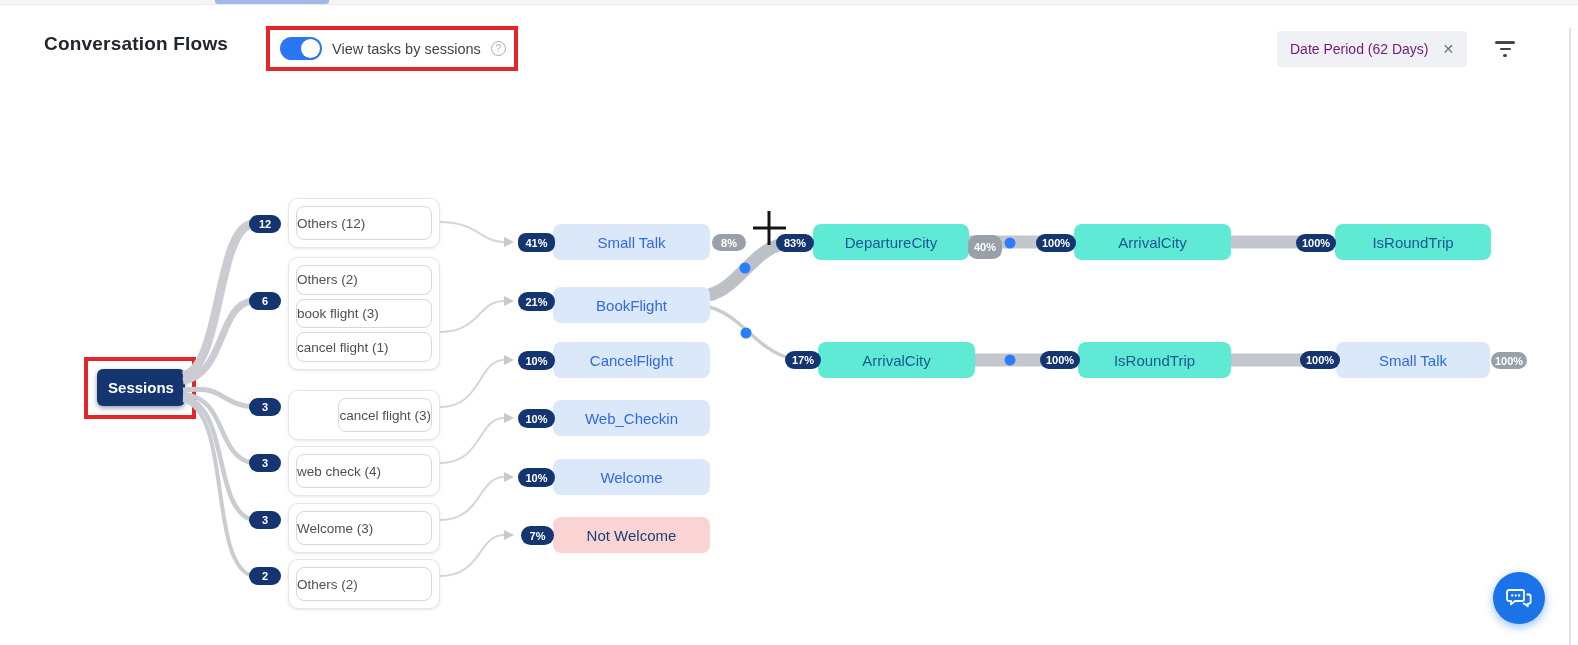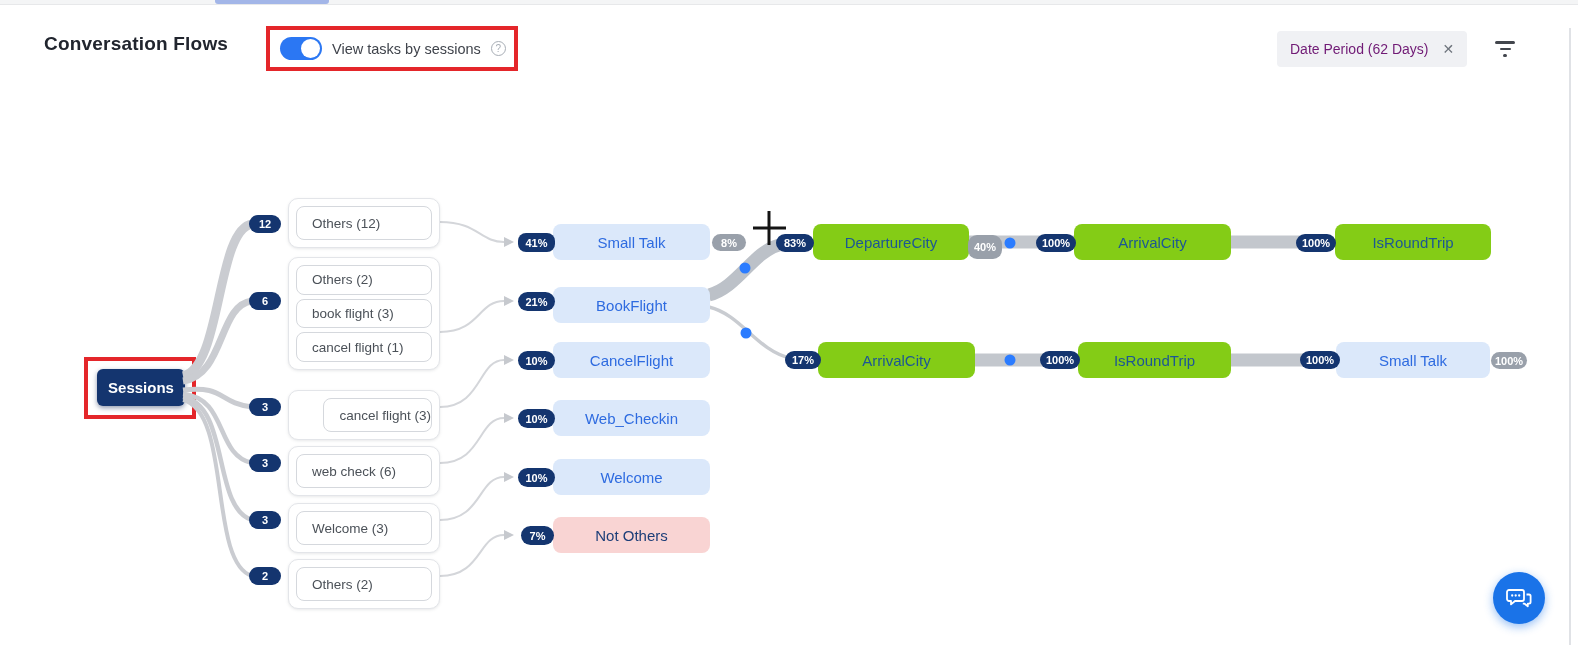--- a/index.html
+++ b/index.html
@@ -30,30 +30,30 @@
   .filter-btn i { display:block; height:2.4px; background:#42464d; border-radius:2px; }
   .filter-btn i.l1{ width:20px; } .filter-btn i.l2{ width:11px; } .filter-btn i.l3{ width:4px; }
 
   
   .sessions-red { left:84px; top:357px; width:112px; height:62px; }
   .sessions-node { left:97px; top:369px; width:88px; height:37px; background:#14356f; border-radius:6px; color:#fff; font-size:15px; font-weight:bold; display:flex; align-items:center; justify-content:center; box-shadow:0 2px 5px rgba(10,30,80,.45); cursor:pointer; }
 
   .count-badge { width:32px; height:18px; background:#14356f; border-radius:9px; color:#fff; font-size:11px; font-weight:bold; display:flex; align-items:center; justify-content:center; z-index:3; }
 
   .ugroup { background:#fff; border:1.5px solid #e3e5e9; border-radius:10px; box-shadow:0 1px 3px rgba(120,125,135,.18); padding:7px; display:flex; flex-direction:column; gap:4px; z-index:2; }
-  .ubox { background:#fff; border:1.5px solid #d5d8dd; border-radius:8px; height:32px; display:flex; align-items:center; padding-left:15px; font-size:13.5px; color:#4b5158; cursor:pointer; }
+  .ubox { background:#fff; border:1.5px solid #d5d8dd; border-radius:8px; height:32px; display:flex; align-items:center; font-size:13.5px; color:#4b5158; cursor:pointer; }
   .ugroup.single { height:50px; } .ugroup.single .ubox { flex:1; }
 
   .pct-navy { background:#14356f; color:#fff; font-size:11px; font-weight:bold; border-radius:10px; display:flex; align-items:center; justify-content:center; z-index:4; }
   .pct-gray { background:#99a0aa; color:#fff; font-size:11px; font-weight:bold; border-radius:9px; display:flex; align-items:center; justify-content:center; z-index:4; }
 
   .tnode { height:36px; border-radius:8px; display:flex; align-items:center; justify-content:center; font-size:15px; z-index:3; cursor:pointer; }
   .tnode.task { background:#dbe8fa; color:#2e6be0; }
   .tnode.failed { background:#f9d4d3; color:#1c3e78; }
-  .tnode.entity { background:#84cc16; color:#1c5794; }
+  .tnode.entity { background:#5eead4; color:#1c5794; }
 
   .scrollbar-line { left:1569px; top:28px; width:2px; height:617px; background:#e0e2e6; }
 
   .chat-fab { left:1493px; top:572px; width:52px; height:52px; border-radius:50%; background:#1a73e8; display:flex; align-items:center; justify-content:center; box-shadow:0 3px 10px rgba(26,115,232,.45); cursor:pointer; z-index:6; }
 
   svg.edges { position:absolute; left:0; top:0; z-index:1; }
   svg.overlay { position:absolute; left:0; top:0; z-index:5; pointer-events:none; }
 </style>
 </head>
 <body>
@@ -145,21 +145,21 @@
   </div>
   <div class="abs ugroup" style="left:288px;top:257px;width:152px;height:113px;">
     <div class="ubox">Others (2)</div>
     <div class="ubox">book flight (3)</div>
     <div class="ubox">cancel flight (1)</div>
   </div>
   <div class="abs ugroup single" style="left:288px;top:390px;width:152px;align-items:flex-end;">
     <div class="ubox">cancel flight (3)</div>
   </div>
   <div class="abs ugroup single" style="left:288px;top:446px;width:152px;">
-    <div class="ubox">web check (6)</div>
+    <div class="ubox">web check (4)</div>
   </div>
   <div class="abs ugroup single" style="left:288px;top:503px;width:152px;">
     <div class="ubox">Welcome (3)</div>
   </div>
   <div class="abs ugroup single" style="left:288px;top:559px;width:152px;">
     <div class="ubox">Others (2)</div>
   </div>
 
   <div class="abs pct-navy" style="left:518px;top:233px;width:37px;height:19px;border-radius:8px;">41%</div>
   <div class="abs tnode task" style="left:553px;top:224px;width:157px;">Small Talk</div>
@@ -171,21 +171,21 @@
   <div class="abs pct-navy" style="left:518px;top:351px;width:37px;height:19px;">10%</div>
   <div class="abs tnode task" style="left:553px;top:342px;width:157px;">CancelFlight</div>
 
   <div class="abs pct-navy" style="left:518px;top:409px;width:37px;height:19px;">10%</div>
   <div class="abs tnode task" style="left:553px;top:400px;width:157px;">Web_Checkin</div>
 
   <div class="abs pct-navy" style="left:518px;top:468px;width:37px;height:19px;">10%</div>
   <div class="abs tnode task" style="left:553px;top:459px;width:157px;">Welcome</div>
 
   <div class="abs pct-navy" style="left:521px;top:526px;width:33px;height:19px;">7%</div>
-  <div class="abs tnode failed" style="left:553px;top:517px;width:157px;">Not Others</div>
+  <div class="abs tnode failed" style="left:553px;top:517px;width:157px;">Not Welcome</div>
 
   <div class="abs pct-navy" style="left:776px;top:234px;width:38px;height:18px;">83%</div>
   <div class="abs tnode entity" style="left:813px;top:224px;width:156px;">DepartureCity</div>
   <div class="abs pct-gray" style="left:968px;top:235px;width:34px;height:24px;">40%</div>
   <div class="abs pct-navy" style="left:1036px;top:234px;width:40px;height:18px;">100%</div>
   <div class="abs tnode entity" style="left:1074px;top:224px;width:157px;">ArrivalCity</div>
   <div class="abs pct-navy" style="left:1296px;top:234px;width:40px;height:18px;">100%</div>
   <div class="abs tnode entity" style="left:1335px;top:224px;width:156px;">IsRoundTrip</div>
 
   <div class="abs pct-navy" style="left:785px;top:351px;width:36px;height:18px;">17%</div>

